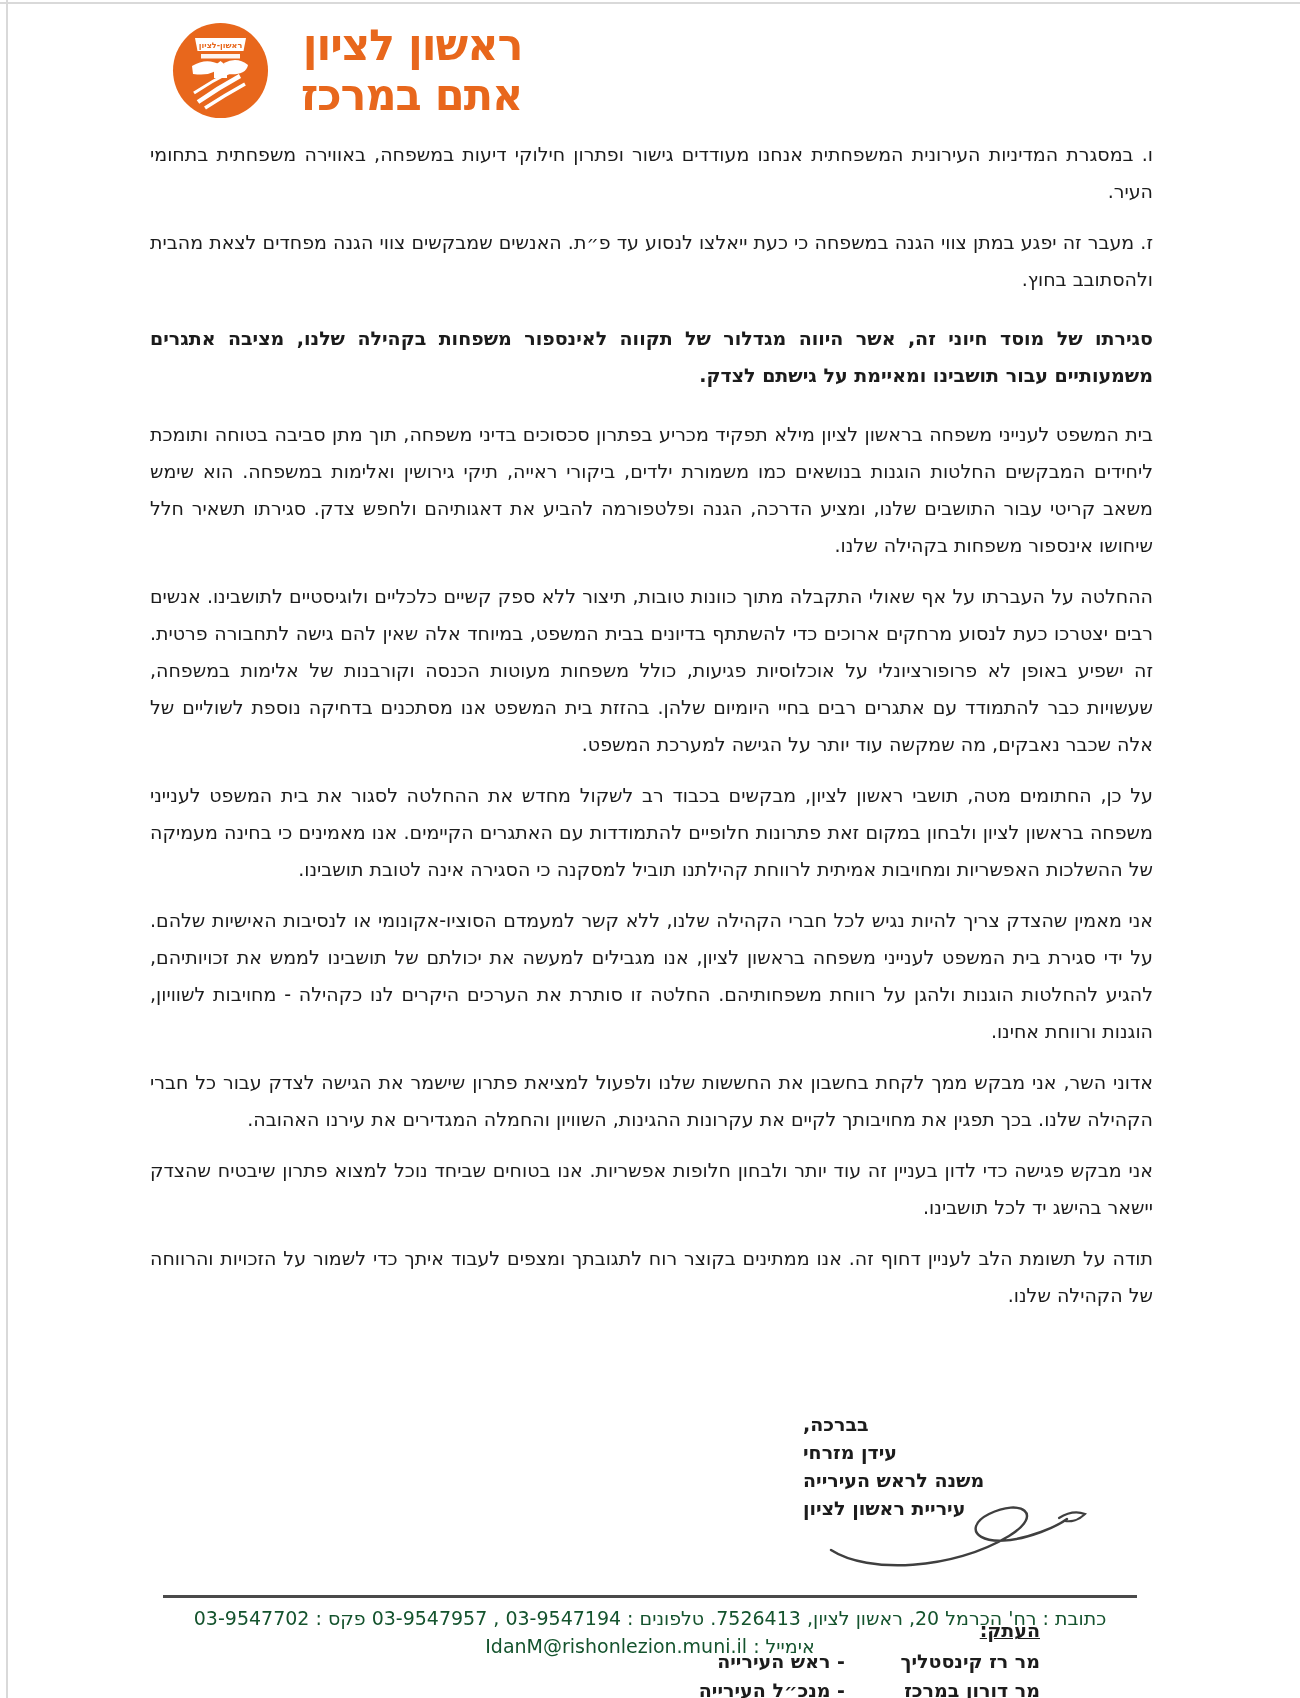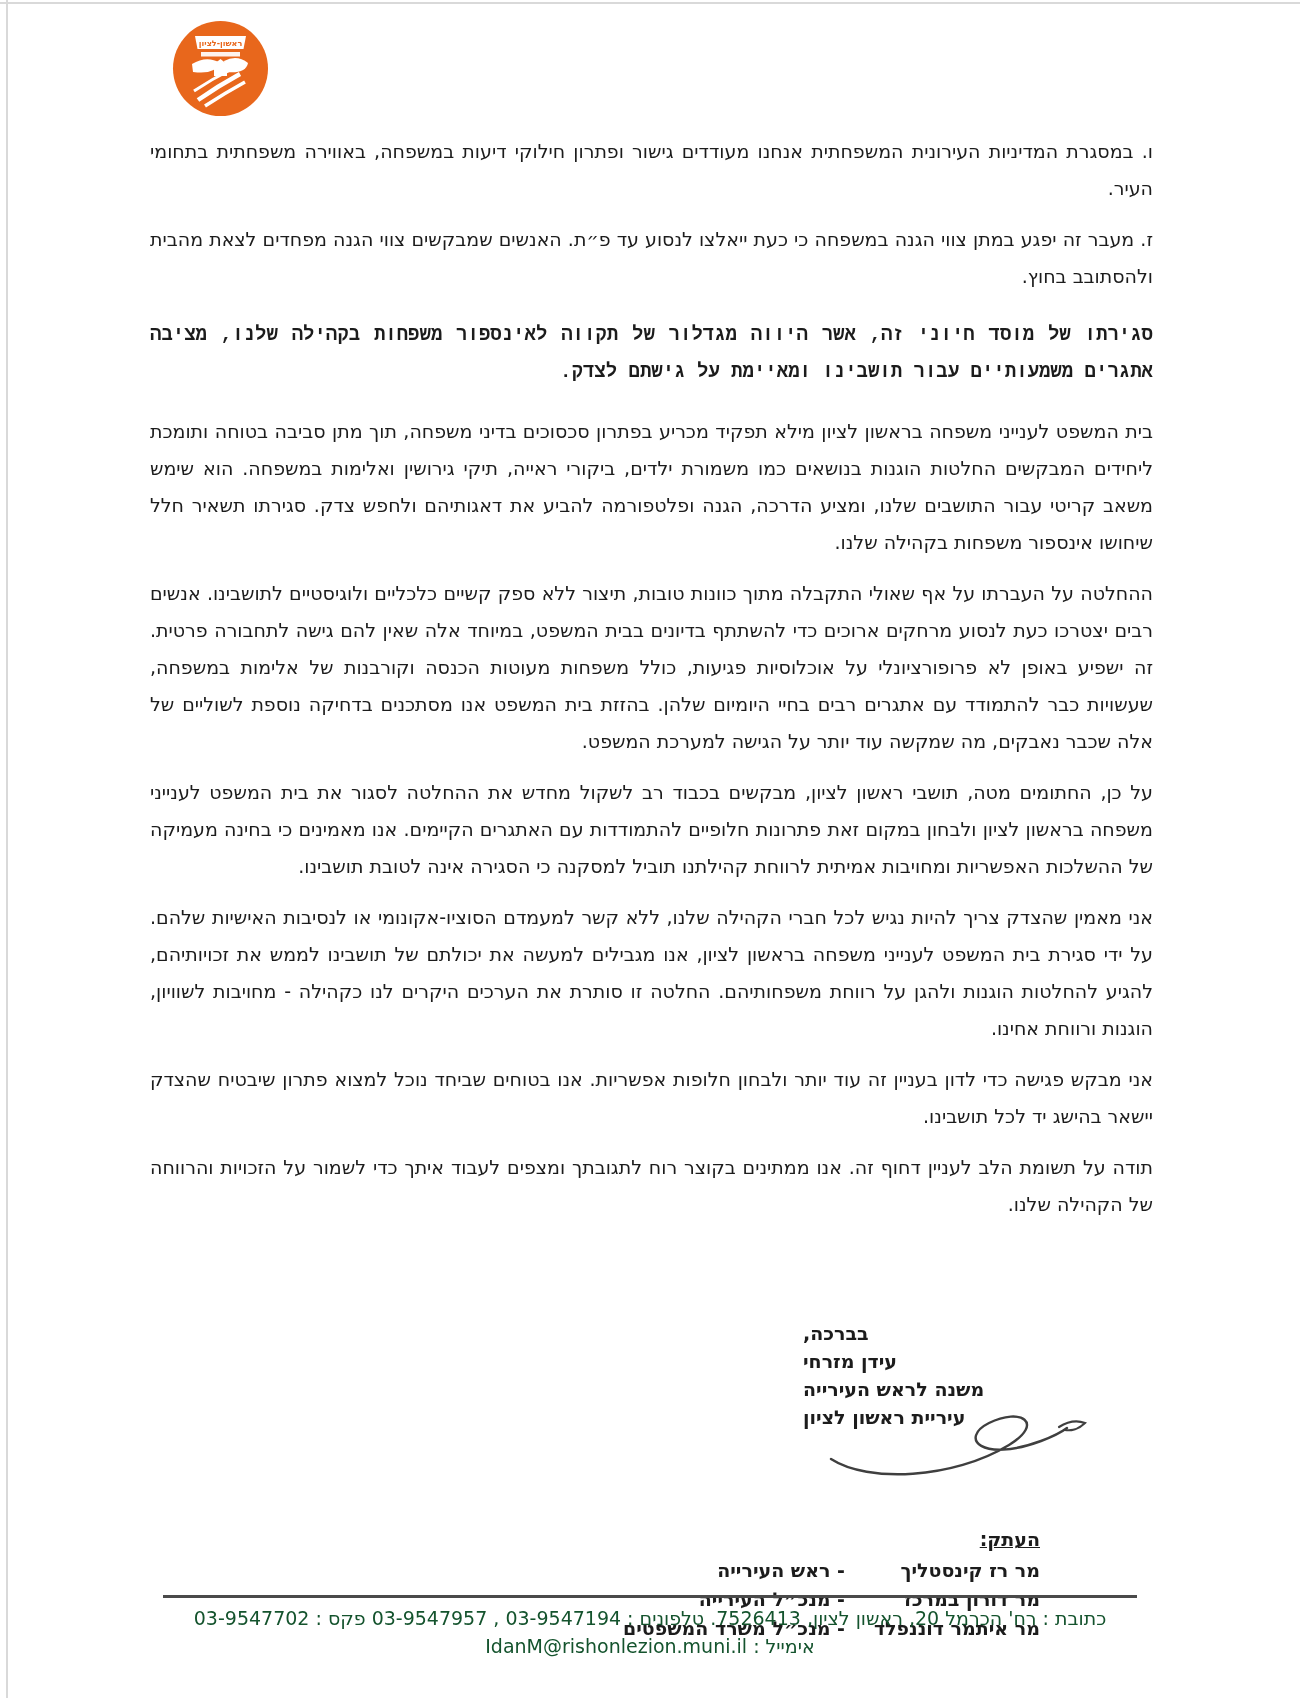--- a/index.html
+++ b/index.html
@@ -52,21 +52,21 @@
     letter-spacing: -1px;
   }
 
   
   .body-text {
     font-size: 19px;
     line-height: 37px;
     text-align: justify;
   }
   .body-text p { margin-bottom: 14px; }
-  .body-text p.emphasis { font-weight: 700; margin: 22px 0 22px; font-family: Liberation Mono, monospace; }
+  .body-text p.emphasis { font-weight: 700; margin: 22px 0 22px; }
 
   
   .signature {
     width: 310px;
     margin-top: 96px;
     margin-right: 40px; 
     margin-left: auto;
     text-align: left;
     font-weight: 700;
     font-size: 19px;
@@ -125,30 +125,35 @@
         <text x="48.5" y="25.5" text-anchor="middle" font-size="8" font-weight="bold" fill="#e8671c">ראשון-לציון</text>
         <rect x="29" y="32" width="39" height="4.5" fill="#ffffff" opacity="0.92"></rect>
         <path d="M20 44 q15 -9 28 -1 q-5 12 -27 9 z" fill="#ffffff"></path>
         <path d="M52 41 q13 -7 24 2 q-2 11 -22 9 z" fill="#ffffff"></path>
         <rect x="42" y="45" width="13" height="11" fill="#ffffff"></rect>
         <path d="M41 45 l7.5 -6 l7.5 6 z" fill="#ffffff"></path>
         <path d="M26 80 q20 -14 42 -26" stroke="#ffffff" stroke-width="4.5" fill="none"></path>
         <path d="M33 86 q20 -13 40 -24" stroke="#ffffff" stroke-width="3.5" fill="none"></path>
         <path d="M22 71 q18 -12 38 -22" stroke="#ffffff" stroke-width="3" fill="none"></path>
       </svg>
+      <div class="logo-text">
+        <div>ראשון לציון</div>
+        <div>אתם במרכז</div>
+      </div>
     </header>
 
     <main class="body-text">
       <p>ו. במסגרת המדיניות העירונית המשפחתית אנחנו מעודדים גישור ופתרון חילוקי דיעות במשפחה, באווירה משפחתית בתחומי העיר.</p>
       <p>ז. מעבר זה יפגע במתן צווי הגנה במשפחה כי כעת ייאלצו לנסוע עד פ״ת.  האנשים שמבקשים צווי הגנה מפחדים לצאת מהבית ולהסתובב בחוץ.</p>
       <p class="emphasis">סגירתו של מוסד חיוני זה, אשר היווה מגדלור של תקווה לאינספור משפחות בקהילה שלנו, מציבה אתגרים משמעותיים עבור תושבינו ומאיימת על גישתם לצדק.</p>
       <p>בית המשפט לענייני משפחה בראשון לציון מילא תפקיד מכריע בפתרון סכסוכים בדיני משפחה, תוך מתן סביבה בטוחה ותומכת ליחידים המבקשים החלטות הוגנות בנושאים כמו משמורת ילדים, ביקורי ראייה, תיקי גירושין ואלימות במשפחה. הוא שימש משאב קריטי עבור התושבים שלנו, ומציע הדרכה, הגנה ופלטפורמה להביע את דאגותיהם ולחפש צדק. סגירתו תשאיר חלל שיחושו אינספור משפחות בקהילה שלנו.</p>
       <p>ההחלטה על העברתו על אף שאולי התקבלה מתוך כוונות טובות, תיצור ללא ספק קשיים כלכליים ולוגיסטיים לתושבינו. אנשים רבים יצטרכו כעת לנסוע מרחקים ארוכים כדי להשתתף בדיונים בבית המשפט, במיוחד אלה שאין להם גישה לתחבורה פרטית. זה ישפיע באופן לא פרופורציונלי על אוכלוסיות פגיעות, כולל משפחות מעוטות הכנסה וקורבנות של אלימות במשפחה, שעשויות כבר להתמודד עם אתגרים רבים בחיי היומיום שלהן. בהזזת בית המשפט אנו מסתכנים בדחיקה נוספת לשוליים של אלה שכבר נאבקים, מה שמקשה עוד יותר על הגישה למערכת המשפט.</p>
       <p>על כן, החתומים מטה, תושבי ראשון לציון, מבקשים בכבוד רב לשקול מחדש את ההחלטה לסגור את בית המשפט לענייני משפחה בראשון לציון ולבחון במקום זאת פתרונות חלופיים להתמודדות עם האתגרים הקיימים. אנו מאמינים כי בחינה מעמיקה של ההשלכות האפשריות ומחויבות אמיתית לרווחת קהילתנו תוביל למסקנה כי הסגירה אינה לטובת תושבינו.</p>
       <p>אני מאמין שהצדק צריך להיות נגיש לכל חברי הקהילה שלנו, ללא קשר למעמדם הסוציו-אקונומי או לנסיבות האישיות שלהם. על ידי סגירת בית המשפט לענייני משפחה בראשון לציון, אנו מגבילים למעשה את יכולתם של תושבינו לממש את זכויותיהם, להגיע להחלטות הוגנות ולהגן על רווחת משפחותיהם. החלטה זו סותרת את הערכים היקרים לנו כקהילה - מחויבות לשוויון, הוגנות ורווחת אחינו.</p>
+      <p>אדוני השר, אני מבקש ממך לקחת בחשבון את החששות שלנו ולפעול למציאת פתרון שישמר את הגישה לצדק עבור כל חברי הקהילה שלנו. בכך תפגין את מחויבותך לקיים את עקרונות ההגינות, השוויון והחמלה המגדירים את עירנו האהובה.</p>
       <p>אני מבקש פגישה כדי לדון בעניין זה עוד יותר ולבחון חלופות אפשריות. אנו בטוחים שביחד נוכל למצוא פתרון שיבטיח שהצדק יישאר בהישג יד לכל תושבינו.</p>
       <p>תודה על תשומת הלב לעניין דחוף זה. אנו ממתינים בקוצר רוח לתגובתך ומצפים לעבוד איתך כדי לשמור על הזכויות והרווחה של הקהילה שלנו.</p>
     </main>
 
     <div class="signature">
       <div>בברכה,</div>
       <div>עידן מזרחי</div>
       <div>משנה לראש העירייה</div>
       <div>עיריית ראשון לציון</div>
       <svg class="sig-scribble" viewBox="0 0 290 92" xmlns="http://www.w3.org/2000/svg" aria-hidden="true">

